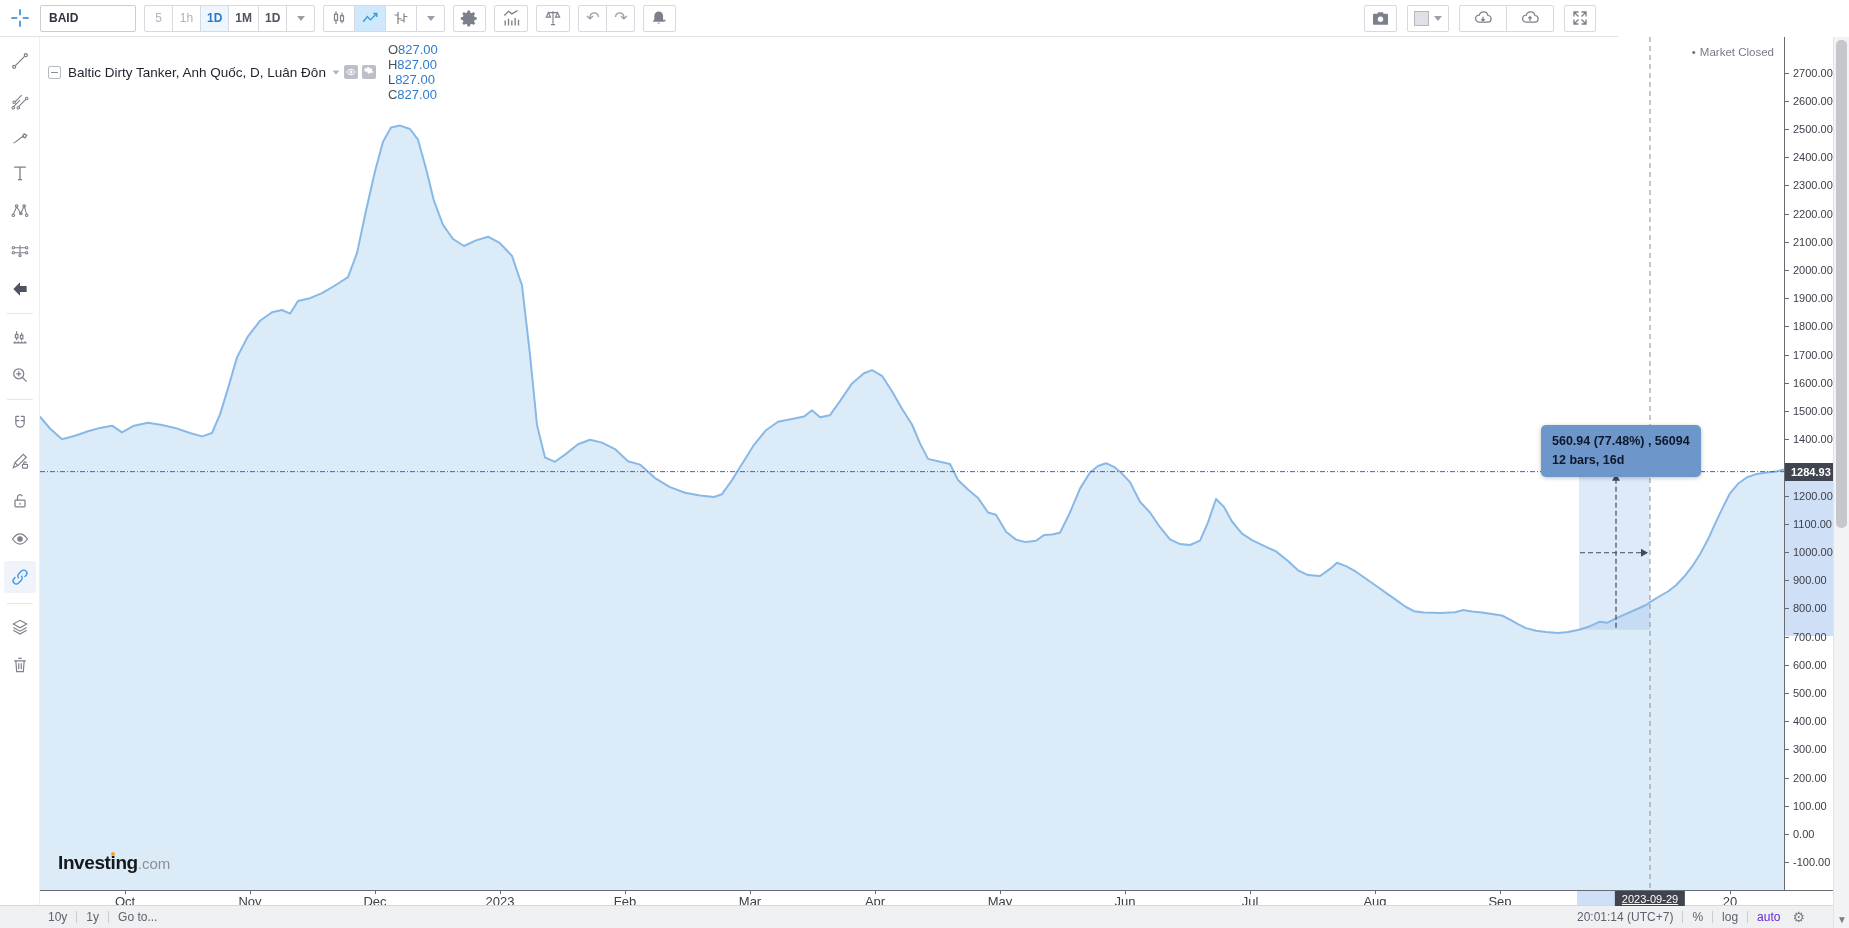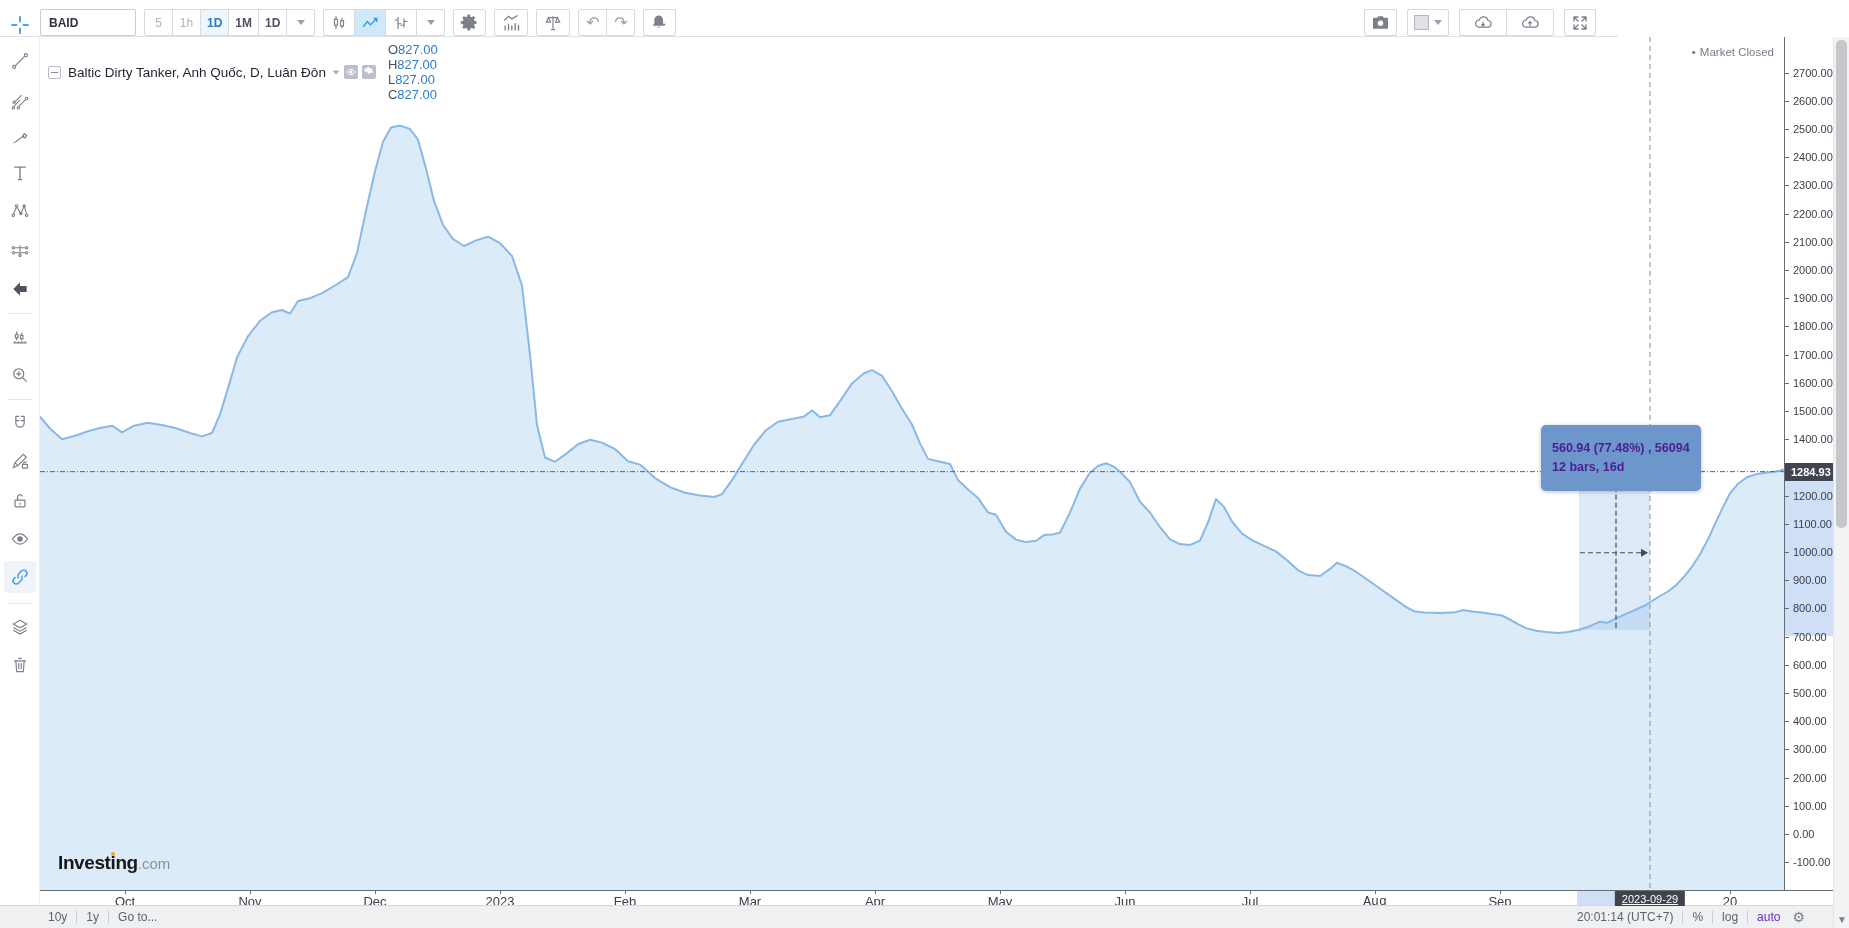--- a/index.html
+++ b/index.html
@@ -2,21 +2,21 @@
 <html><head>
 <meta charset="utf-8">
 <style>
   * { margin:0; padding:0; box-sizing:border-box; }
   html,body { width:1849px; height:928px; overflow:hidden; background:#fff;
     font-family:"Liberation Sans","DejaVu Sans",sans-serif; }
   #app { position:relative; width:1849px; height:928px; background:#fff; }
 
   
   #topbar { position:absolute; left:0; top:0; width:1618px; height:37px; background:#fff;
-    border-bottom:1px solid #dfe2e7; display:flex; align-items:flex-end; }
+    border-bottom:1px solid #dfe2e7; display:flex; align-items:center; }
   .logo-crosshair { width:40px; display:flex; justify-content:center; }
   #symbol-input { width:96px; height:27px; border:1px solid #c9ccd4; border-radius:2px;
     font-size:12px; font-weight:bold; color:#2f3241; padding:0 8px; outline:none; }
   .grp { display:flex; margin-left:8px; }
   .tbtn { height:27px; min-width:29px; padding:0 6px; background:#fff; border:1px solid #d6d9e0;
     display:flex; align-items:center; justify-content:center; color:#7c808a; font-size:12px;
     cursor:pointer; }
   .grp .tbtn + .tbtn { margin-left:-1px; }
   .tbtn.rounded-l { border-radius:2px 0 0 2px; } .tbtn.rounded-r { border-radius:0 2px 2px 0; }
   .tbtn.single { border-radius:2px; }
@@ -52,21 +52,21 @@
     align-items:center; justify-content:center; color:#fff; cursor:pointer; }
   #ohlc { display:flex; margin-left:12px; font-size:13px;flex-direction:column; }
   #ohlc .pair { margin-right:9px; }
   #ohlc .k { color:#4a4e58; }
   #ohlc .v { color:#2e7bd2; }
 
   #market-status { position:absolute; right:10px; top:9px; font-size:11.5px; color:#787b86; z-index:5; }
   #market-status .dot { color:#6a6e76; margin-right:4px; }
 
   #measure-tooltip { position:absolute; left:1501px; top:388px; width:160px; background:#6d97cb;
-    border-radius:5px; color:#4c1d95; font-size:12.5px; font-weight:bold; padding:14px 11px; line-height:1.5;
+    border-radius:5px; color:#0f172a; font-size:12.5px; font-weight:bold; padding:7px 11px; line-height:1.5;
     box-shadow:0 1px 4px rgba(0,0,0,.25); z-index:6; white-space:nowrap; }
 
   #invest-logo { position:absolute; left:18px; bottom:16px; font-size:19px; font-weight:bold;
     color:#17181b; letter-spacing:-0.4px; z-index:5; cursor:pointer; }
   #invest-logo .logo-i { position:relative; }
   #invest-logo .logo-i::after { content:""; position:absolute; top:0px; left:50%; transform:translateX(-50%);
     width:4px; height:4px; border-radius:50%; background:#f5a623; }
   #invest-logo .com { font-weight:400; color:#8c8f96; font-size:15px; letter-spacing:0; }
 
   
@@ -534,21 +534,21 @@
         <span class="mtick" style="left: 710px;">Mar</span>
         <span class="mtick-mark" style="left: 710px;"></span>
         <span class="mtick" style="left: 835px;">Apr</span>
         <span class="mtick-mark" style="left: 835px;"></span>
         <span class="mtick" style="left: 960px;">May</span>
         <span class="mtick-mark" style="left: 960px;"></span>
         <span class="mtick" style="left: 1085px;">Jun</span>
         <span class="mtick-mark" style="left: 1085px;"></span>
         <span class="mtick" style="left: 1210px;">Jul</span>
         <span class="mtick-mark" style="left: 1210px;"></span>
-        <span class="mtick" style="left: 1335px; font-family: Liberation Mono, monospace;">Aug</span>
+        <span class="mtick" style="left: 1335px;">Aug</span>
         <span class="mtick-mark" style="left: 1335px;"></span>
         <span class="mtick" style="left: 1460px;">Sep</span>
         <span class="mtick-mark" style="left: 1460px;"></span>
         <span class="mtick" style="left: 1690px;">20</span>
         <span class="mtick-mark" style="left: 1690px;"></span>
       </div>
     <div id="date-label" style="left: 1610px; text-decoration: underline;">2023-09-29</div>
   </div>
 
   <div id="bottombar">

